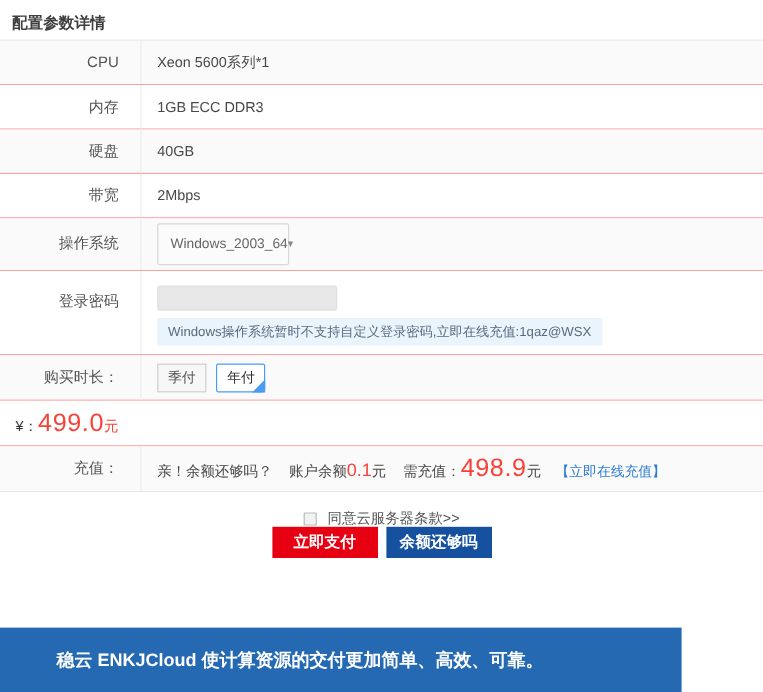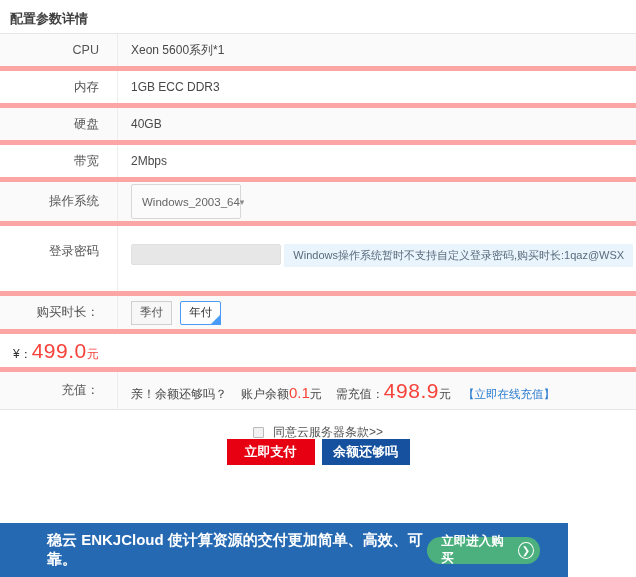--- a/index.html
+++ b/index.html
@@ -2,21 +2,21 @@
 <html><head>
 <meta charset="utf-8">
 <style>
   * { margin:0; padding:0; box-sizing:border-box; }
   html,body { width:636px; height:577px; background:#fff; overflow:hidden;
     font-family:"Liberation Sans","DejaVu Sans",sans-serif; font-size:13px; color:#444; }
 
   .page-title { height:33px; padding:10px 0 0 10px; font-size:13px; font-weight:bold; color:#3f3f3f; }
 
   .config-table { border-top:1px solid #e6e6e6; border-bottom:1px solid #e6e6e6; }
-  .row { display:flex; align-items:center; border-bottom:5px solid #fca5a5; background:#fff; }
+  .row { display:flex; align-items:center; border-bottom:1px solid #fca5a5; background:#fff; }
   .row:last-child { border-bottom:none; }
   .row.alt { background:#fafafa; }
   .h37 { height:37px; } .h38 { height:38px; } .h44 { height:44px; } .h70 { height:70px; }
   .row-label { width:118px; align-self:stretch; display:flex; align-items:center; justify-content:flex-end;
     padding-right:18px; color:#555; font-size:12.5px; border-right:1px solid #ededed; }
   .row-value { flex:1; padding-left:13px; font-size:12px; color:#484848; }
 
   .select-box { display:inline-flex; align-items:center; justify-content:space-between; width:110px; height:35px;
     padding:0 8px 0 10px; background:#fbfbfb; border:1px solid #d8d8d8; border-radius:2px; color:#666;
     font-size:11.5px; cursor:pointer; }
@@ -102,21 +102,21 @@
           <span>Windows_2003_64</span>
           <span class="caret">▾</span>
         </div>
       </div>
     </div>
 
     <div class="row row-pw h70">
       <div class="row-label">登录密码</div>
       <div class="row-value pw-wrap">
         <input class="pw-input" type="text" disabled="" value="" style="">
-        <div class="pw-note">Windows操作系统暂时不支持自定义登录密码,购买时长:1qaz@WSX</div>
+        <div class="pw-note">Windows操作系统暂时不支持自定义登录密码,立即在线充值:1qaz@WSX</div>
       </div>
     </div>
 
     <div class="row alt h38">
       <div class="row-label">购买时长：</div>
       <div class="row-value">
         <span class="dur-btn">季付</span>
         <span class="dur-btn selected">
           <span>年付</span>
           <span class="corner"></span>
@@ -153,19 +153,15 @@
     <span class="agree-label">同意云服务器条款&gt;&gt;</span>
   </div>
 
   <div class="actions">
     <button class="pay-btn">立即支付</button>
     <button class="back-btn">余额还够吗</button>
   </div>
 
   <div class="banner">
     <div class="slogan">稳云 ENKJCloud 使计算资源的交付更加简单、高效、可靠。</div>
-    <div class="cta">
-      <span>立即进入购买</span>
-      <span class="cta-icon">❯</span>
-    </div>
   </div>
 
 </div>
 
 </body></html>

